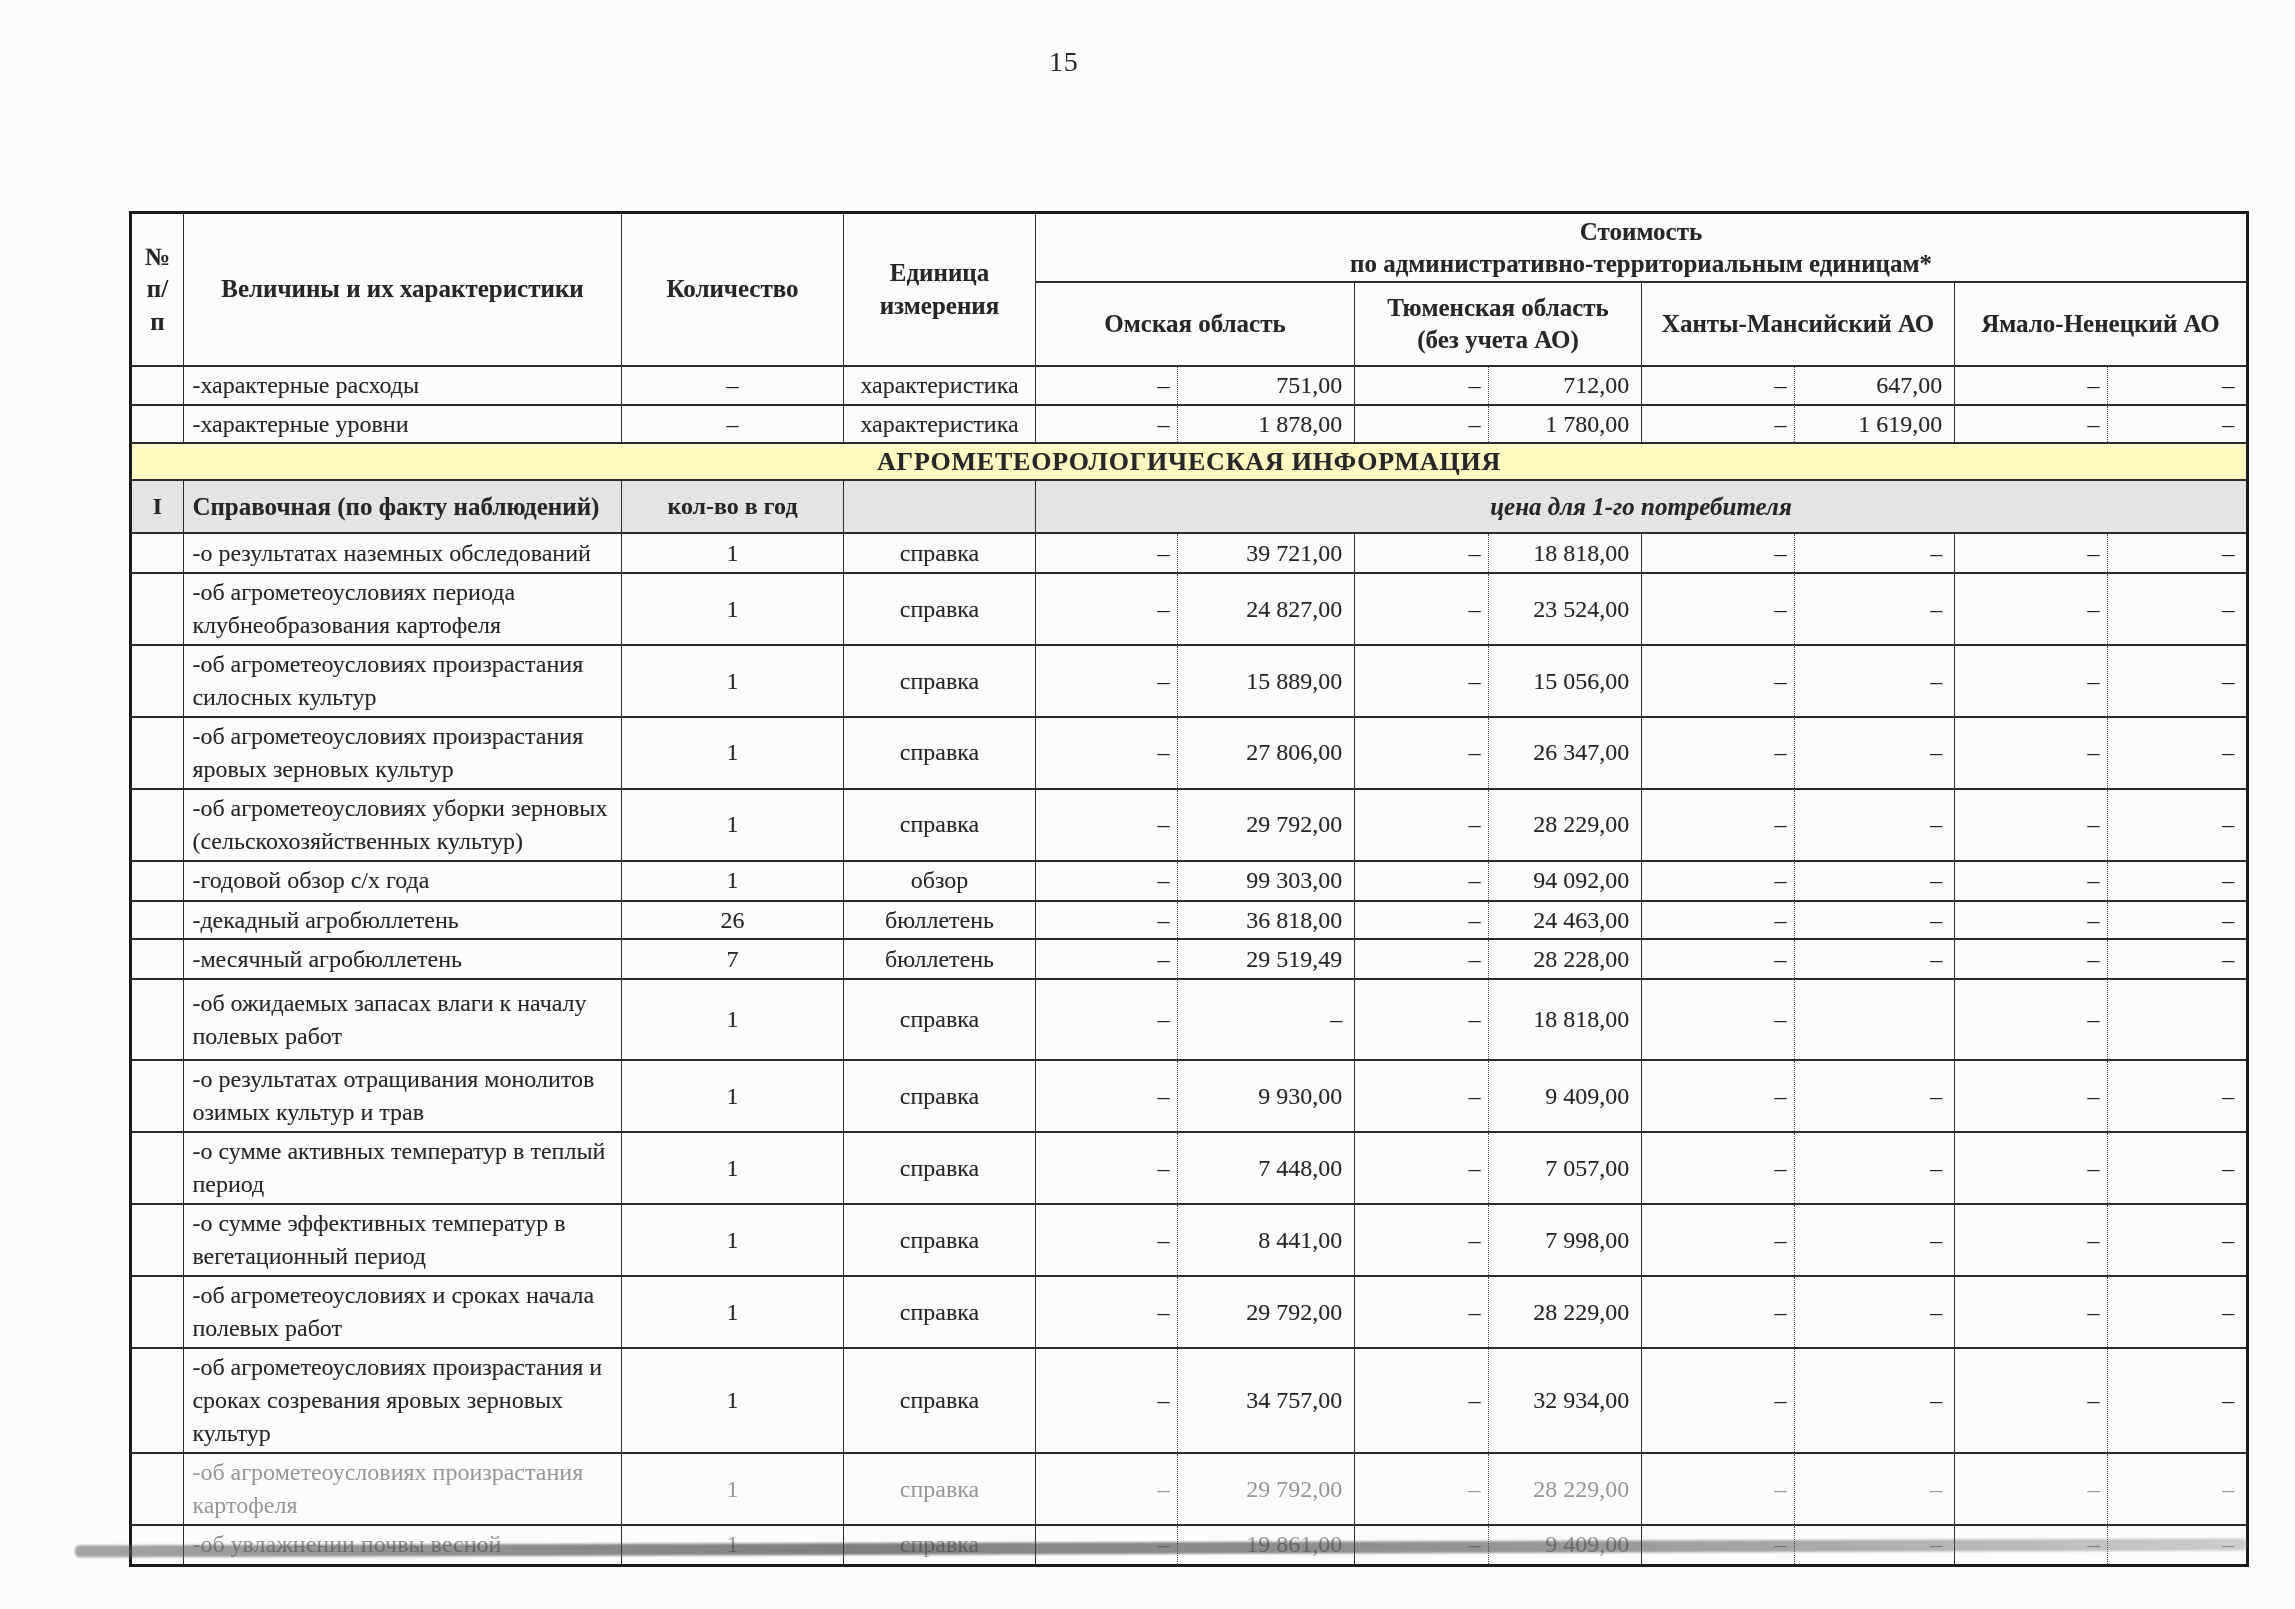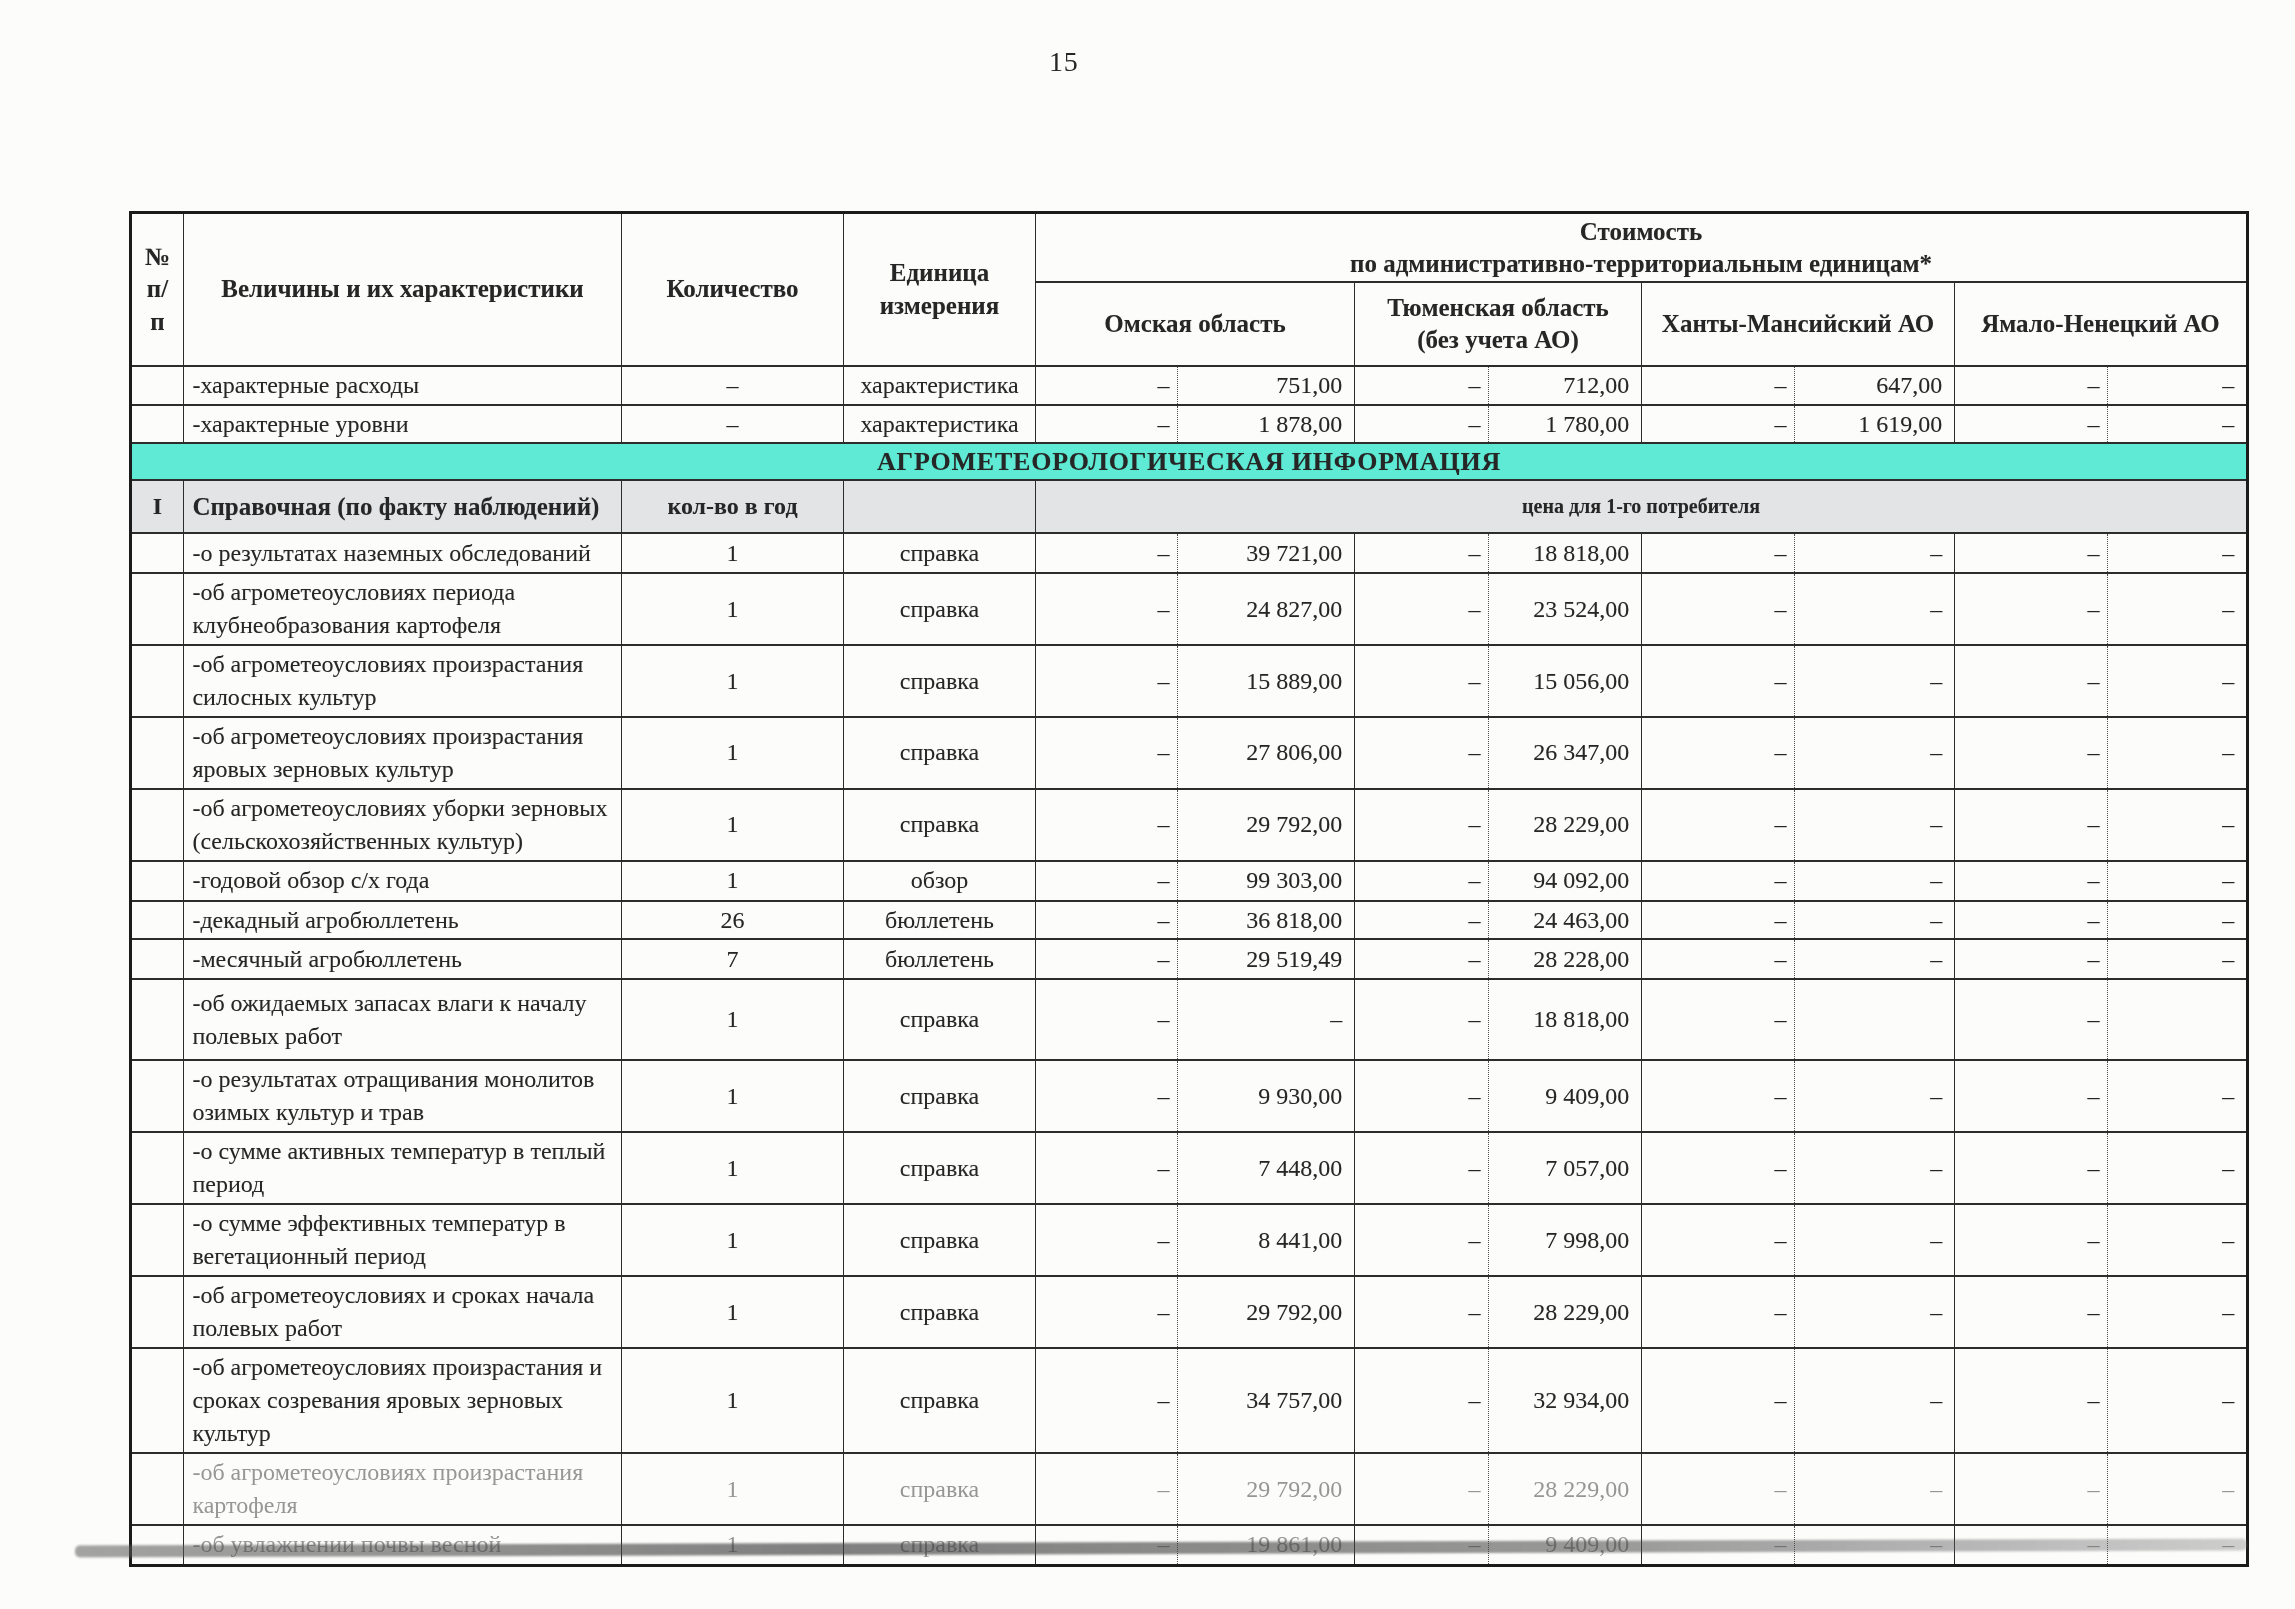--- a/index.html
+++ b/index.html
@@ -32,28 +32,28 @@
     text-shadow:0 0 0.8px rgba(40,40,40,.25);
   }
   .hc{font-weight:bold;text-align:center;font-size:25px;line-height:1.3;padding:1.7px 8.4px;}
   .cost div{line-height:1.28;}
   .c-label{text-align:left;padding:1.7px 6.7px 1.7px 8.4px;line-height:1.38;}
   .c-num{text-align:center;font-weight:bold;}
   .c-qty,.c-unit{text-align:center;}
   .c-d{text-align:right;padding-right:7.5px;}
   .c-v{text-align:right;padding-right:11.7px;border-left:1.7px dotted #4e4e4e;}
   tr.band td{
-    background:#5eead4;
+    background:#fef9c3;
     font-weight:bold;text-align:center;
     font-size:26px;letter-spacing:0.8px;
     border-left:none;
   }
   tr.sub td{background:#e2e4e6;font-weight:bold;}
   tr.sub .c-label{font-size:25px;}
-  tr.sub .merged{text-align:center;font-size:20px;}
+  tr.sub .merged{text-align:center;font-size:25px;font-style:italic;}
   tr.faded td{color:#969696;text-shadow:none;}
   .edge-smudge{
     position:absolute;left:75px;top:1542px;width:2172px;height:11.7px;
     background:linear-gradient(to right,rgba(90,90,90,.55),rgba(60,60,60,.65) 35%,rgba(70,70,70,.55) 70%,rgba(120,120,120,.35));
     transform:rotate(-0.18deg);
     filter:blur(0.8px);
     border-radius:5px;
   }
 </style>
 </head>

